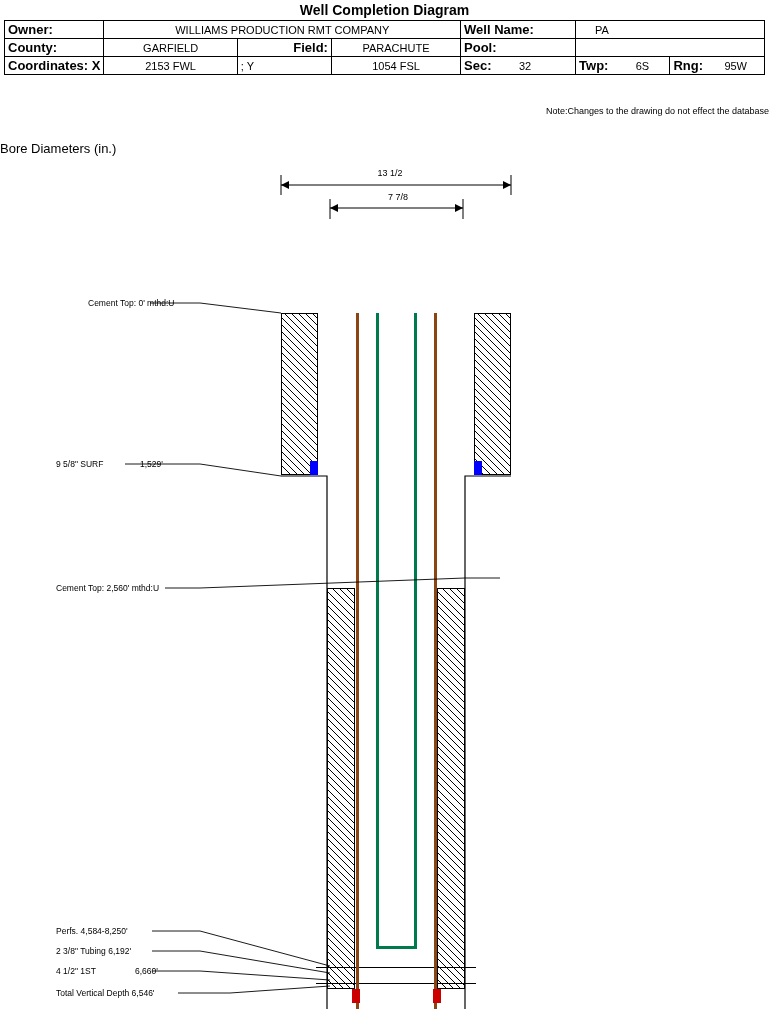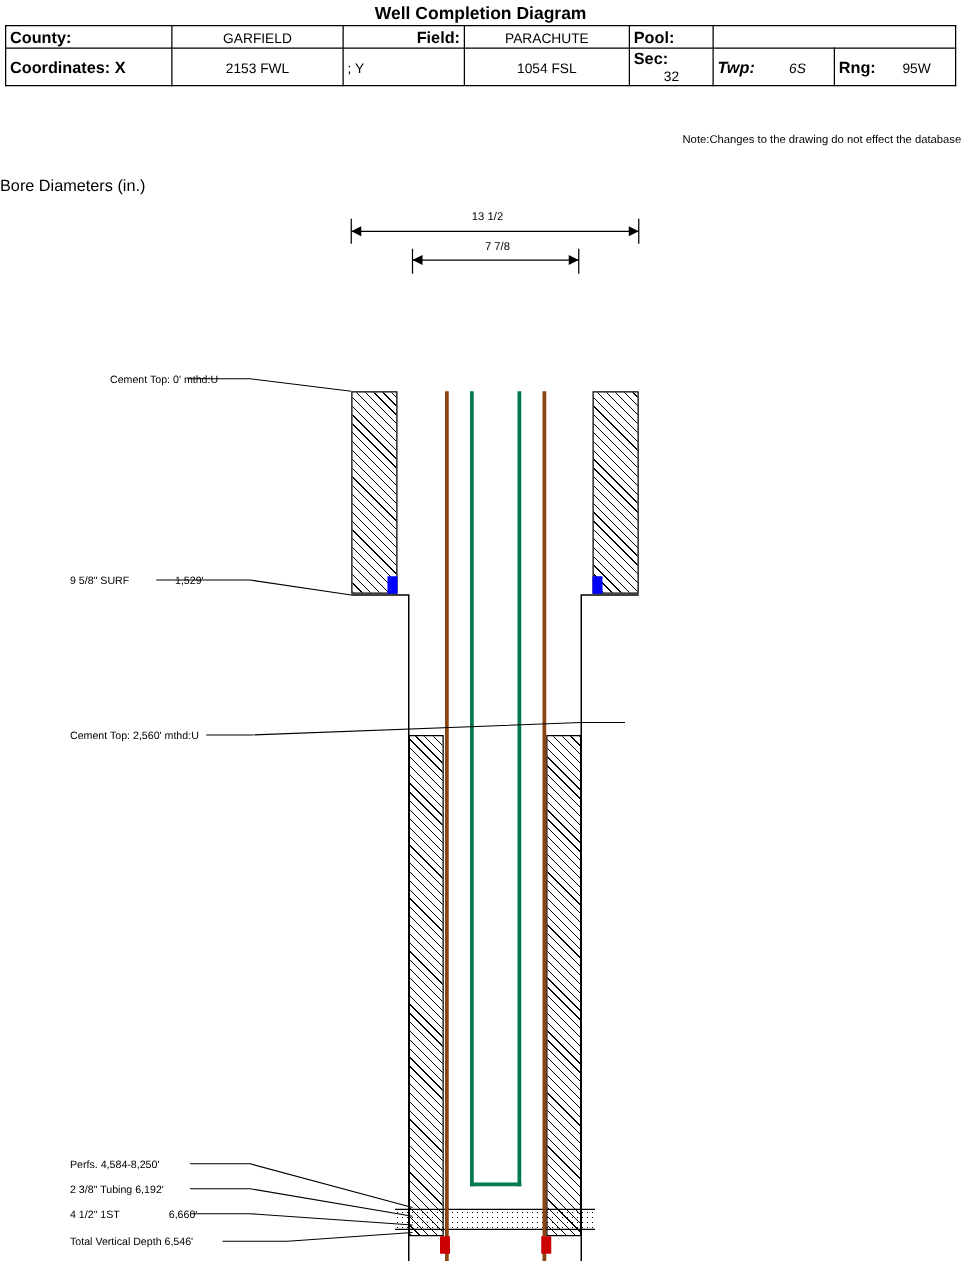--- a/index.html
+++ b/index.html
@@ -48,37 +48,43 @@
   svg{position:absolute;left:0;top:0;overflow:visible;}
 </style>
 </head>
 <body>
 
 <div class="title">Well Completion Diagram</div>
 
 <table class="hdr">
   <tbody>
   <tr>
+    <td style="width:85px;"><span class="lbl">Owner:</span></td>
+    <td style="width:345px;" class="c" colspan="3"><span class="val">WILLIAMS PRODUCTION RMT COMPANY</span></td>
+    <td style="width:110px;"><span class="lbl">Well Name:</span></td>
+    <td colspan="2"><span class="val" style="padding-left:16px;">PA</span></td>
+  </tr>
+  <tr>
     <td><span class="lbl">County:</span></td>
     <td class="c" style="width:130px;"><span class="val">GARFIELD</span></td>
     <td style="width:90px;text-align:right;"><span class="lbl">Field:</span></td>
     <td class="c" style="width:125px;"><span class="val">PARACHUTE</span></td>
     <td><span class="lbl">Pool:</span></td>
     <td colspan="2"><span class="val"></span></td>
   </tr>
   <tr>
     <td colspan="1" style="white-space:nowrap;"><span class="lbl">Coordinates: X</span></td>
     <td class="c" style="border-left:none;margin-top:48px;"><span class="val">2153 FWL</span></td>
     <td style="border-right:none;"><span class="val">; Y</span></td>
     <td class="c"><span class="val">1054 FSL</span></td>
     <td style="width:60px;">
       <span class="lbl">Sec:</span>
       <span class="val" style="padding-left:24px;">32</span>
     </td>
-    <td style="width:90px;font-style:italic;">
+    <td style="width:90px;">
       <span class="lbl">Twp:</span>
       <span class="val" style="padding-left:24px;">6S</span>
     </td>
     <td style="width:90px;">
       <span class="lbl">Rng:</span>
       <span class="val" style="padding-left:18px;">95W</span>
     </td>
   </tr>
 </tbody>
   </table>

